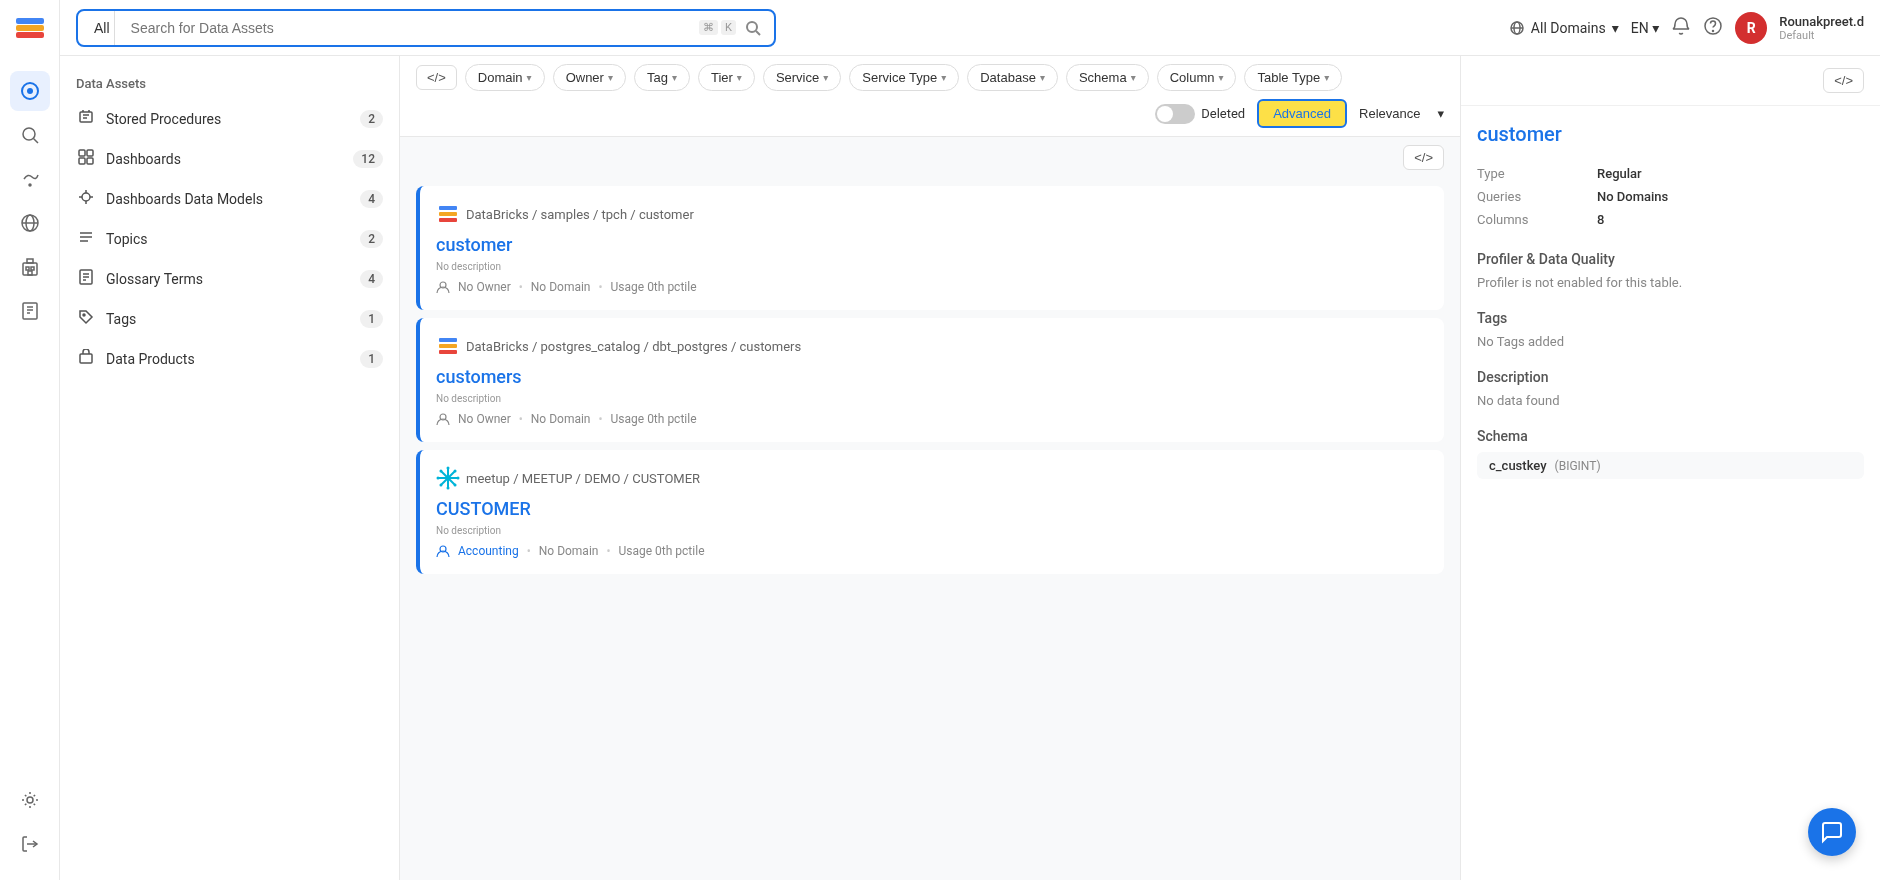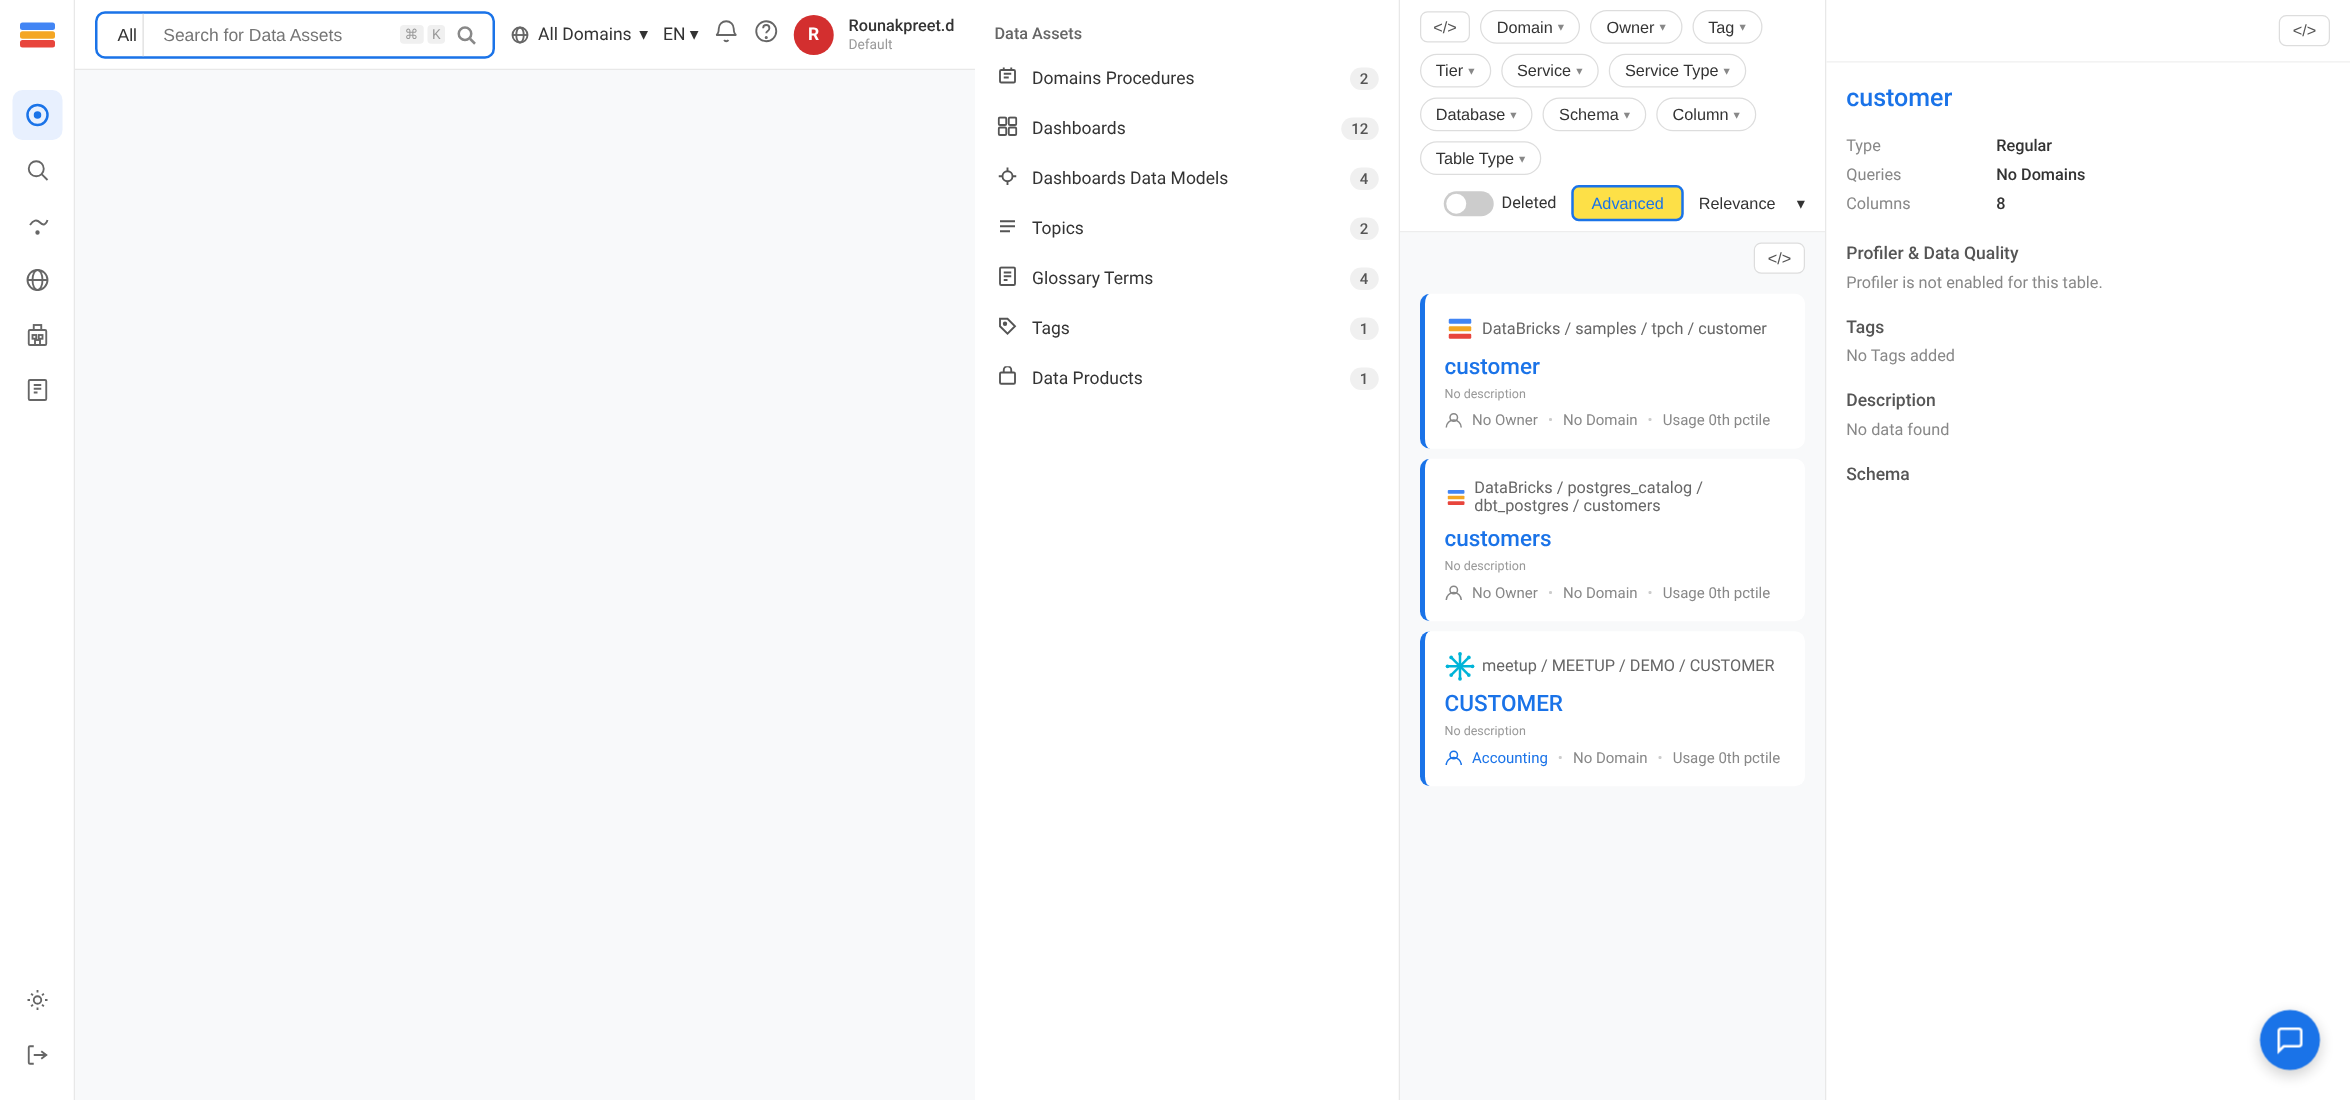--- a/index.html
+++ b/index.html
@@ -33,21 +33,21 @@
       color: #666;
       font-size: 18px;
     }
     .icon-sidebar .nav-icon.active {
       background: #e8f0fe;
       color: #1a73e8;
     }
     .icon-sidebar .bottom-icons { margin-top: auto; margin-bottom: 16px; display: flex; flex-direction: column; gap: 4px; align-items: center; }
 
     
-    .main-content { flex: 1; display: flex; flex-direction: row; overflow: hidden; }
+    .main-content { flex: 1; display: flex; flex-direction: column; overflow: hidden; }
     .top-header {
       height: 56px;
       background: #fff;
       border-bottom: 1px solid #e8e8e8;
       display: flex;
       align-items: center;
       padding: 0 16px;
       gap: 12px;
     }
     .search-bar {
@@ -476,21 +476,21 @@
         <div class="nav-item">
           <span class="item-icon">
             <svg width="16" height="16" viewBox="0 0 16 16" fill="none" stroke="#555" stroke-width="1.5">
               <rect x="2" y="3" width="12" height="10" rx="1"></rect>
               <line x1="5" y1="6" x2="11" y2="6"></line>
               <line x1="5" y1="9" x2="9" y2="9"></line>
               <line x1="5" y1="3" x2="5" y2="1"></line>
               <line x1="11" y1="3" x2="11" y2="1"></line>
             </svg>
           </span>
-          <span class="item-label">Domains Procedures</span>
+          <span class="item-label">Stored Procedures</span>
           <span class="count-badge gray">2</span>
         </div>
 
         <div class="nav-item">
           <span class="item-icon">
             <svg width="16" height="16" viewBox="0 0 16 16" fill="none" stroke="#555" stroke-width="1.5">
               <rect x="1" y="1" width="6" height="6" rx="1"></rect>
               <rect x="9" y="1" width="6" height="6" rx="1"></rect>
               <rect x="1" y="9" width="6" height="6" rx="1"></rect>
               <rect x="9" y="9" width="6" height="6" rx="1"></rect>
@@ -752,20 +752,24 @@
             <div class="detail-section-content">No Tags added</div>
           </div>
 
           <div class="detail-section">
             <div class="detail-section-title">Description</div>
             <div class="detail-section-content">No data found</div>
           </div>
 
           <div class="detail-section">
             <div class="detail-section-title">Schema</div>
+            <div class="schema-field">
+              <span class="field-name">c_custkey</span>
+              <span class="field-type">(<span>BIGINT</span>)</span>
+            </div>
           </div>
         </div>
       </div>
     </div>
   </div>
 </div>
 
 <div class="chat-bubble">
   <svg width="24" height="24" viewBox="0 0 24 24" fill="none" stroke="#fff" stroke-width="2">
     <path d="M21 15a2 2 0 01-2 2H7l-4 4V5a2 2 0 012-2h14a2 2 0 012 2z"></path>

